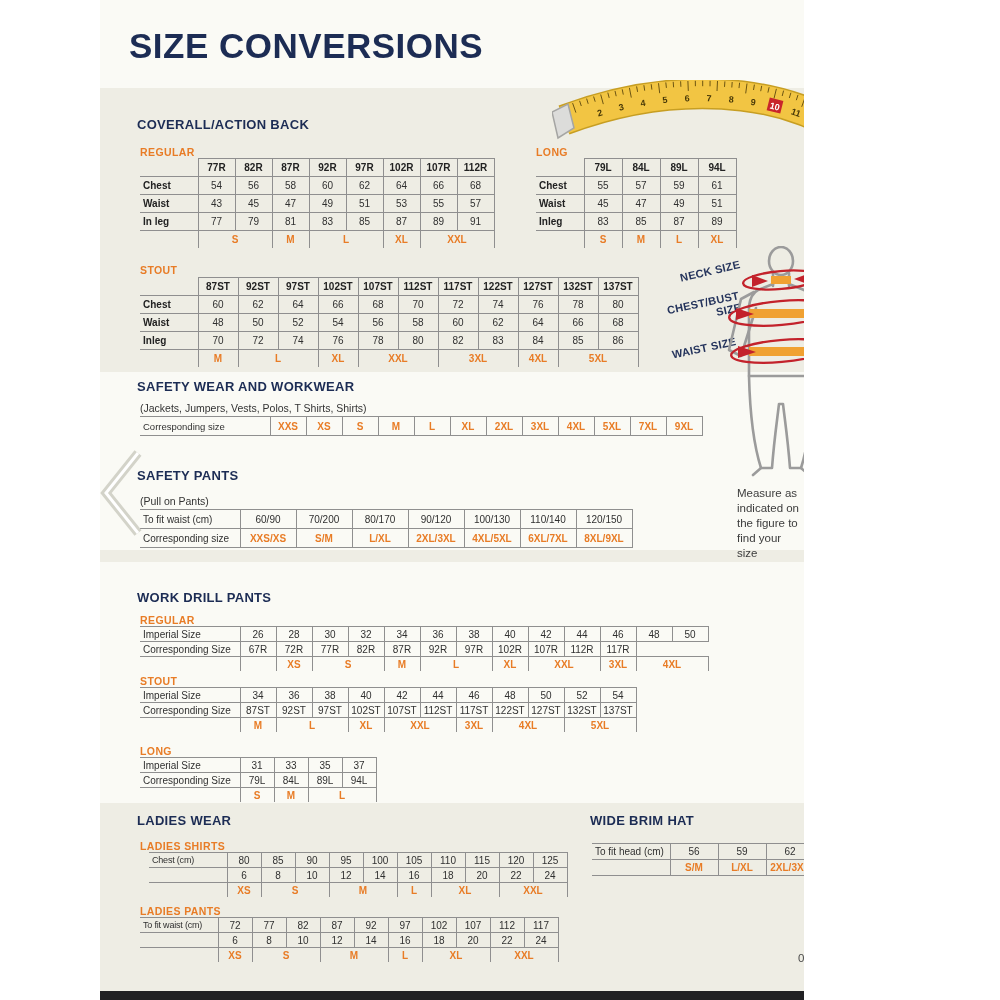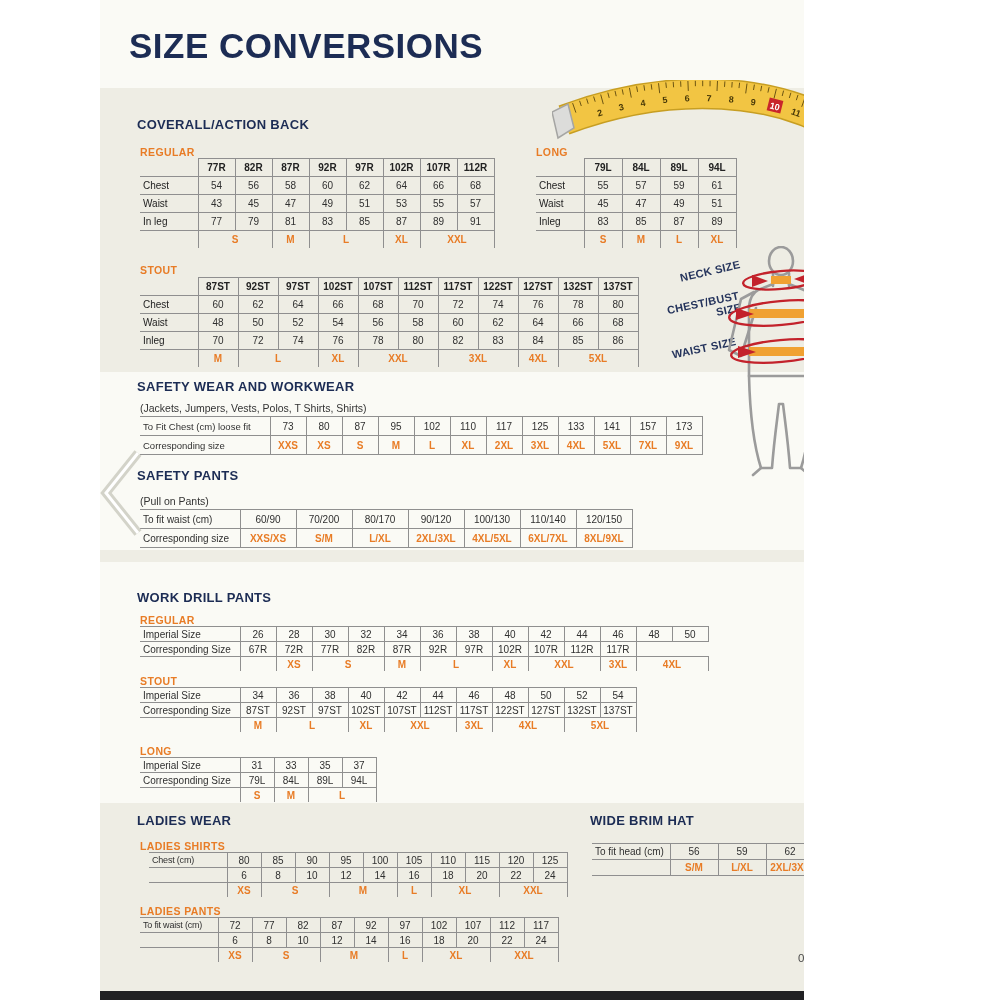--- a/index.html
+++ b/index.html
@@ -19,21 +19,21 @@
   .subtitle{left:130px;top:65px;font-size:13.5px;color:#24365f;}
   .h1{font-size:13px;font-weight:bold;color:#1c2c54;letter-spacing:.3px;}
   .sub{font-size:10.5px;font-weight:bold;color:#e87c26;letter-spacing:.4px;}
   .note{font-size:10.5px;color:#333333;}
   .footer{left:798px;top:952px;font-size:11.5px;color:#4a4a4a;}
   
   .stable{border-collapse:collapse;table-layout:fixed;}
   .stable td{height:16px;text-align:center;padding:0 1px;font-size:10px;color:#303030;
              overflow:hidden;white-space:nowrap;}
   .stable td.lbl{text-align:left;padding-left:3px;border-top:1px solid #8f8f8f;border-bottom:1px solid #8f8f8f;}
-  .lbl-b td.lbl{font-weight:normal;color:#222;}
+  .lbl-b td.lbl{font-weight:bold;color:#222;}
   .lbl-md td.lbl{font-size:9.5px;}
   .lbl-sm td.lbl{font-size:9px;letter-spacing:-.2px;}
   .stable td.code{font-weight:bold;border:1px solid #8f8f8f;color:#222;}
   .stable td.val{border:1px solid #8f8f8f;}
   .stable td.nv{border-left:none;border-right:none;}
   .stable td.hempty,.stable td.gl{border:none;}
   .stable td.grp{border-left:1px solid #8f8f8f;border-right:1px solid #8f8f8f;
                  color:#e87c26;font-weight:bold;}
   .stable td.orange{color:#e87c26;font-weight:bold;}
   .rh17 td{height:17px;}.rh18 td{height:18px;}.rh14 td{height:14px;}.rh15 td{height:15px;}
@@ -394,35 +394,20 @@
           <col style="width: 36px;">
           <col style="width: 36px;">
           <col style="width: 36px;">
           <col style="width: 36px;">
           <col style="width: 36px;">
           <col style="width: 36px;">
           <col style="width: 36px;">
         </colgroup>
         <tbody>
           <tr>
-            <td class="lbl">To Fit Chest (cm) loose fit</td>
-            <td class="val">73</td>
-            <td class="val">80</td>
-            <td class="val">87</td>
-            <td class="val">95</td>
-            <td class="val">102</td>
-            <td class="val">110</td>
-            <td class="val">117</td>
-            <td class="val">125</td>
-            <td class="val">133</td>
-            <td class="val">141</td>
-            <td class="val">157</td>
-            <td class="val">173</td>
-          </tr>
-          <tr>
             <td class="lbl">Corresponding size</td>
             <td class="val orange">XXS</td>
             <td class="val orange">XS</td>
             <td class="val orange">S</td>
             <td class="val orange">M</td>
             <td class="val orange">L</td>
             <td class="val orange">XL</td>
             <td class="val orange">2XL</td>
             <td class="val orange">3XL</td>
             <td class="val orange">4XL</td>
@@ -808,16 +793,22 @@
     <g fill="#c3222b">
       <polygon points="36,29 52,35 36,41"></polygon>
         <polygon points="94,27 78,33 94,39"></polygon>
       <polygon points="20,62 38,68 20,74"></polygon>
         <polygon points="112,59 94,65 112,71"></polygon>
       <polygon points="22,100 40,106 22,112"></polygon>
         <polygon points="110,97 92,103 110,109"></polygon>
     </g>
   </svg>
 
+  <div class="abs caption" style="left:737px;top:486px;">
+    <div>Measure as</div>
+    <div>indicated on</div>
+    <div>the figure to</div>
+    <div>find your size</div>
+  </div>
 
   <div class="abs footer">09/18</div>
 
 </div>
 
 </body></html>

